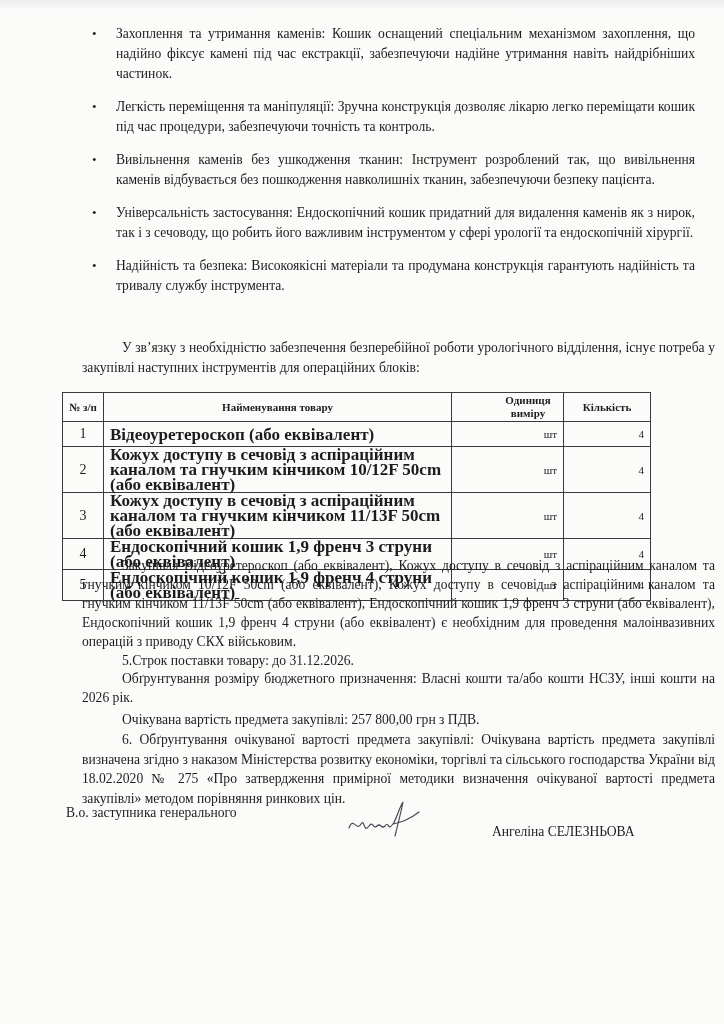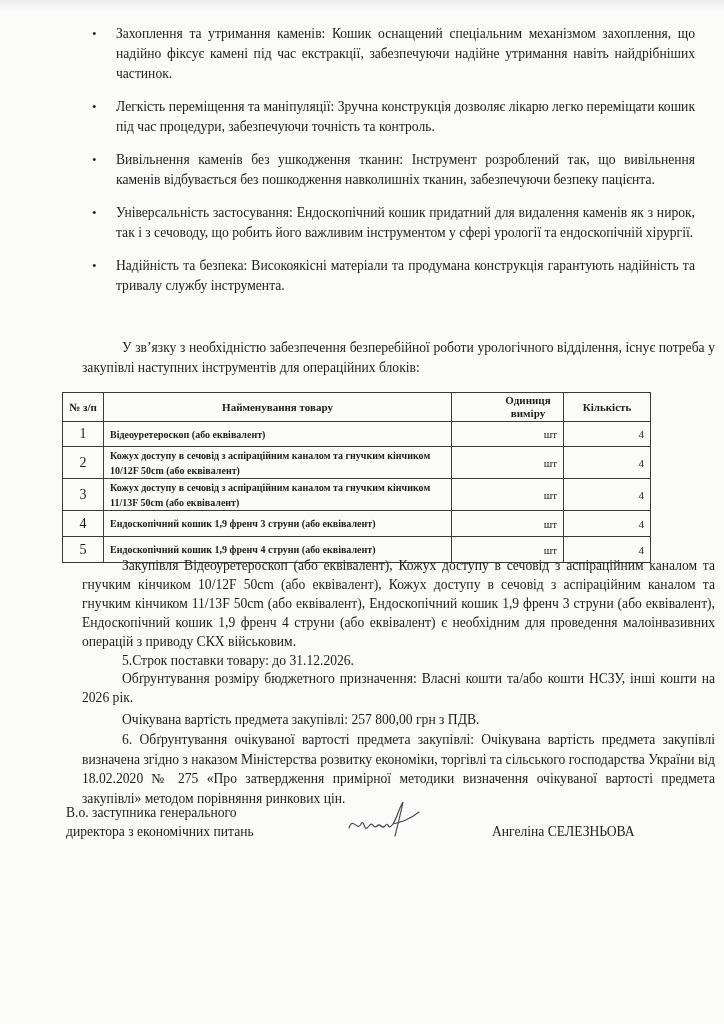--- a/index.html
+++ b/index.html
@@ -10,21 +10,21 @@
   .noise-top { position:absolute; left:0; top:0; width:724px; height:10px; background:linear-gradient(#ececec,#fbfbfa); }
   .bullets { position:absolute; left:90px; top:24px; width:605px; margin:0; padding:0; list-style:none; }
   .bullets li { position:relative; padding-left:26px; font-size:13.6px; line-height:20px; text-align:justify; margin-bottom:13px; }
   .bullets li .dot { position:absolute; left:2px; top:0; font-size:13px; }
   .para { position:absolute; left:74px; width:633px; font-size:13.6px; line-height:20px; text-align:justify; margin:8px; }
   .indent { text-indent:40px; }
   table.items { position:absolute; left:62px; top:392px; width:589px; border-collapse:collapse; font-size:12px; }
   table.items td, table.items th { border:1px solid #3a3a3a; padding:0 6px; }
   table.items th { font-weight:bold; text-align:center; font-size:11px; line-height:13px; }
   table.items td.num { text-align:center; font-size:14px; }
-  table.items td.name { font-weight:bold; text-align:left; line-height:15px; font-size:10px; }
+  table.items td.name { font-weight:bold; text-align:left; line-height:15px; font-size:17px; }
   table.items td.unit, table.items td.qty { text-align:right; font-size:11px; }
   .sig { position:absolute; font-size:13.6px; line-height:19px; }
   .signature-mark { position:absolute; left:343px; top:798px; width:80px; height:42px; }
 </style>
 </head>
 <body>
 
 <div class="noise-top"></div>
 
 <ul class="bullets">
@@ -79,20 +79,19 @@
   </table>
 
 <p class="para indent" style="top:548px; line-height:19px;">Закупівля Відеоуретероскоп (або еквівалент), Кожух доступу в сечовід з аспіраційним каналом та гнучким кінчиком 10/12F 50cm (або еквівалент), Кожух доступу в сечовід з аспіраційним каналом та гнучким кінчиком 11/13F 50cm (або еквівалент), Ендоскопічний кошик 1,9 френч 3 струни (або еквівалент), Ендоскопічний кошик 1,9 френч 4 струни (або еквівалент)  є необхідним для проведення малоінвазивних операцій з приводу СКХ військовим.</p>
 <p class="para indent" style="top:643px;">5.Строк поставки товару: до 31.12.2026.</p>
 <p class="para indent" style="top:661px; line-height:19px;">Обґрунтування розміру бюджетного призначення: Власні кошти та/або кошти НСЗУ, інші кошти на 2026 рік.</p>
 <p class="para indent" style="top:702px;">Очікувана вартість предмета закупівлі: 257 800,00 грн з ПДВ.</p>
 <p class="para indent" style="top:722px; line-height:19.5px;">6. Обґрунтування очікуваної вартості предмета закупівлі: Очікувана вартість предмета закупівлі визначена згідно з наказом Міністерства розвитку економіки, торгівлі та сільського господарства України від 18.02.2020 № 275 «Про затвердження примірної методики визначення очікуваної вартості предмета закупівлі» методом порівняння ринкових цін.</p>
 
 <div class="sig" style="left:66px; top:803px;">
   <div>В.о. заступника генерального</div>
-  <div>директора з економічних питань</div>
 </div>
 
 <svg class="signature-mark" viewBox="0 0 80 42">
   <path d="M6 30 C10 18, 14 34, 18 26 C22 20, 20 36, 26 28 C30 22, 30 32, 34 28 C38 24, 38 32, 42 28 C46 22, 44 34, 50 26 C54 20, 56 10, 60 4 C58 14, 54 30, 52 38 M50 26 C58 24, 66 22, 76 14" fill="none" stroke="#4a4a55" stroke-width="1.2" stroke-linecap="round"></path>
 </svg>
 
 <div class="sig" style="left:492px; top:822px;">Ангеліна СЕЛЕЗНЬОВА</div>
 
 </body></html>

